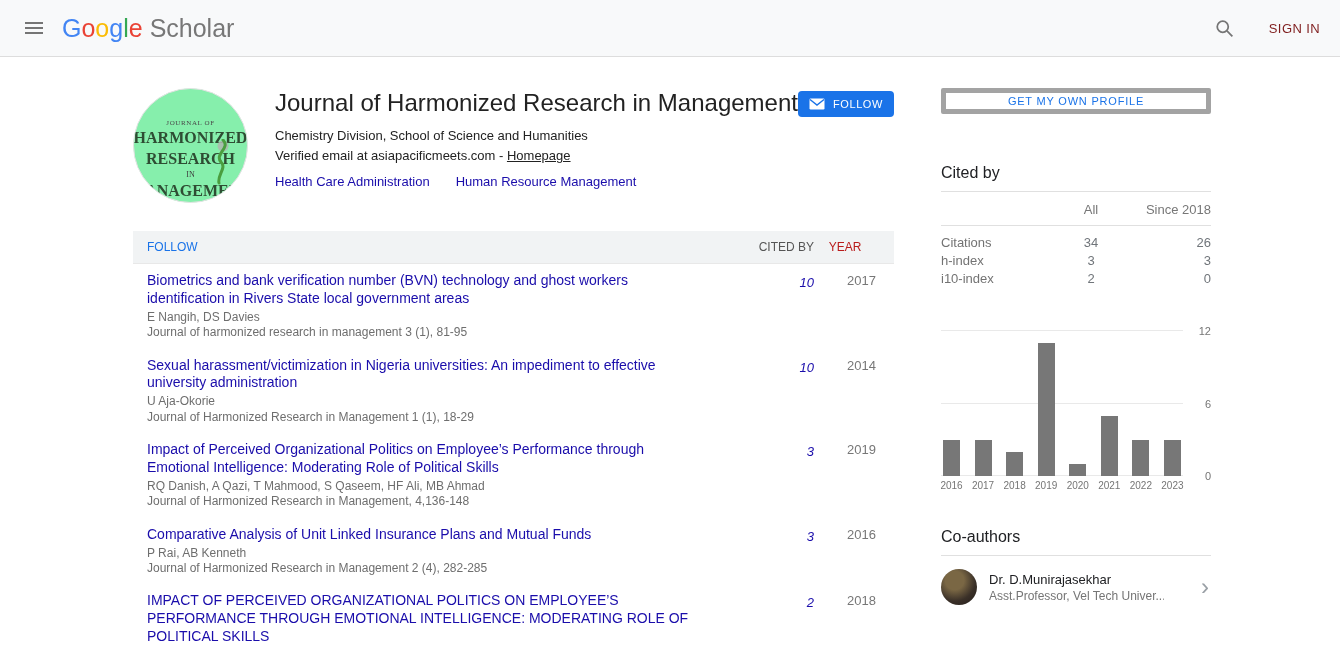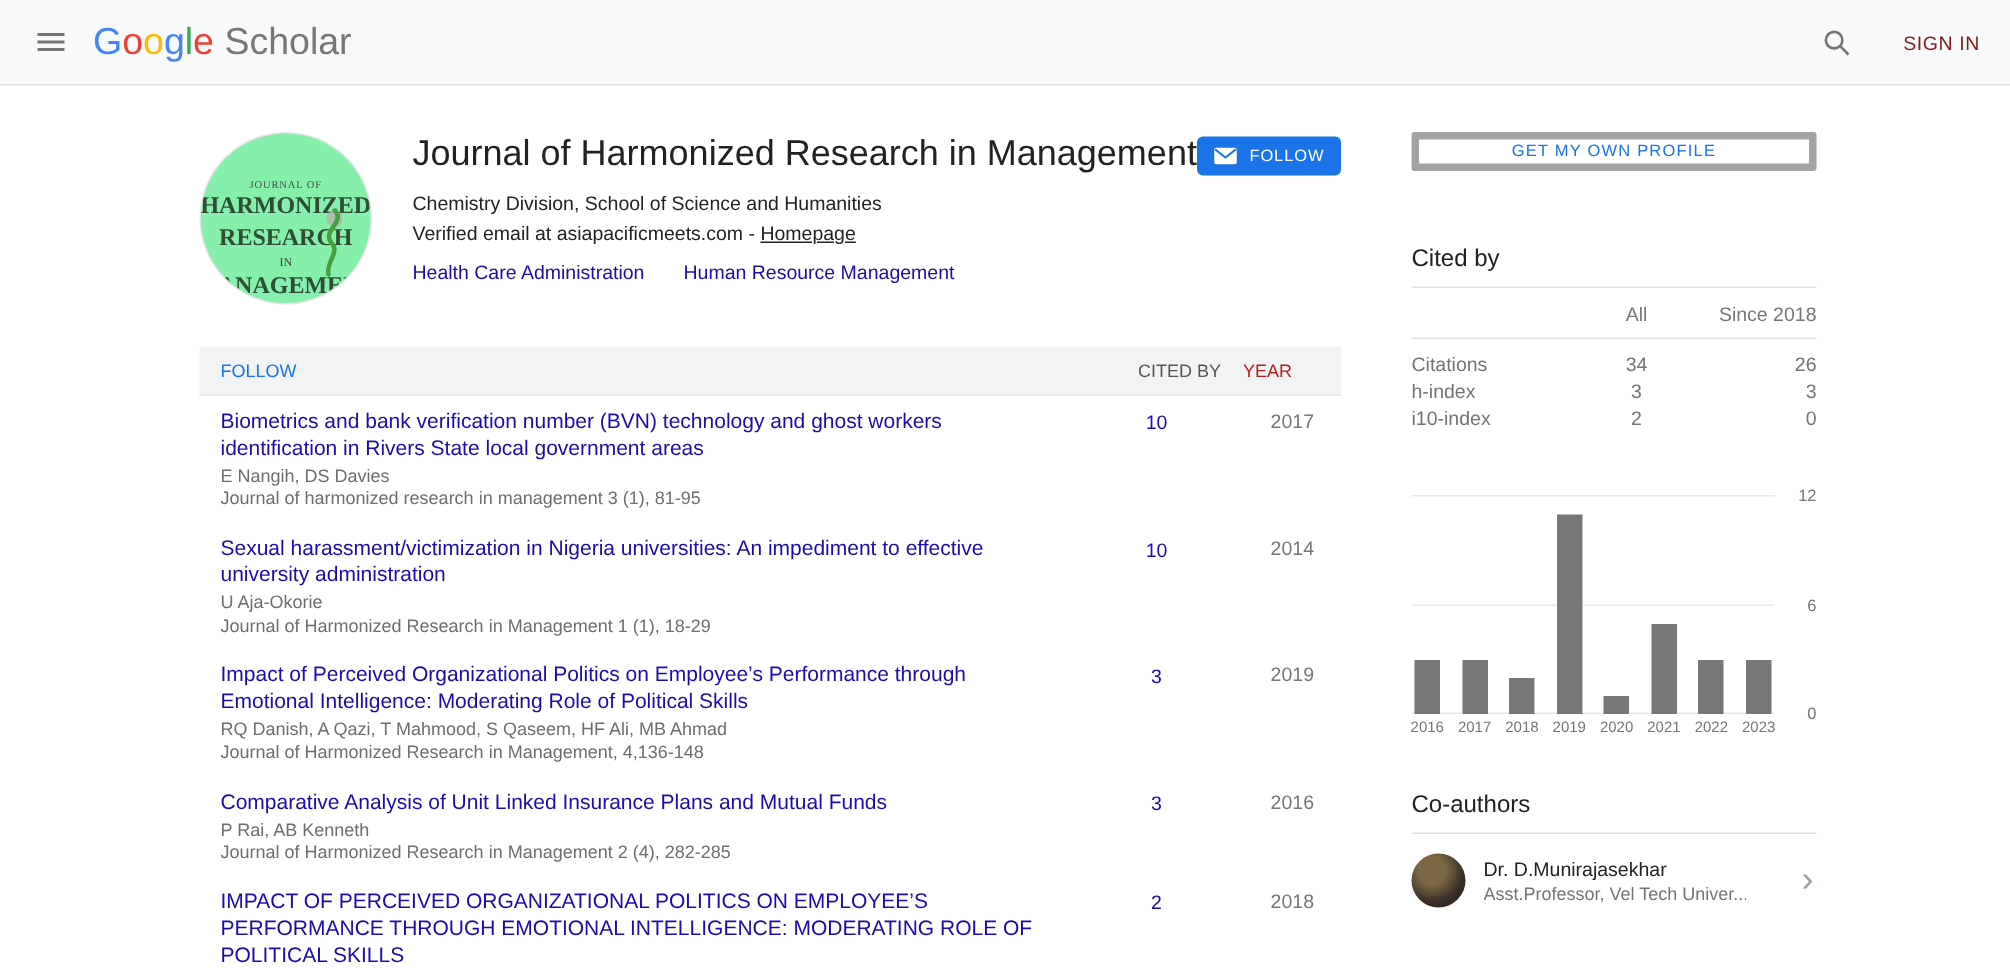--- a/index.html
+++ b/index.html
@@ -51,21 +51,21 @@
   .pubs-header { display:flex; align-items:center; height:33px; background:#f1f3f4;
     border-bottom:1px solid #e8e8e8; padding:0 18px 0 14px; font-size:12px; }
   .h-title { flex:1; color:#1a73e8; }
   .h-cited { width:86px; text-align:right; color:#555; }
   .h-year  { width:62px; text-align:center; color:#b91c1c; }
   .art-row { display:flex; padding:8px 18px 8px 14px; }
   .art-main { flex:1; padding-right:26px; }
   .art-title { display:block; font-size:14px; line-height:1.28; color:#1a0dab; }
   .art-gray { font-size:12px; line-height:1.28; color:#6e6e6e; margin-top:2px; }
   .art-gray:last-child { margin-top:0; }
-  .art-cited { width:86px; text-align:center; padding-top:1px; }
+  .art-cited { width:86px; text-align:right; padding-top:1px;font-style:italic; }
   .art-cited a { font-size:13px; color:#1a0dab; }
   .art-year { width:62px; text-align:right; font-size:13px; color:#777; padding-top:1px; }
 
   
   .gmop-btn { width:100%; height:26px; background:#fff; border:5px solid #a3a3a3; border-radius:2px;
     color:#1a73e8; font-size:11px; letter-spacing:.8px; font-family:"Liberation Sans", sans-serif; cursor:pointer; }
   .side-heading { margin-top:50px; font-size:16px; font-weight:400; color:#202124;
     padding-bottom:9px; border-bottom:1px solid #e0e0e0; }
   .stats { margin-top:10px; font-size:13px; }
   .stats-row { display:flex; align-items:center; height:18px; }

